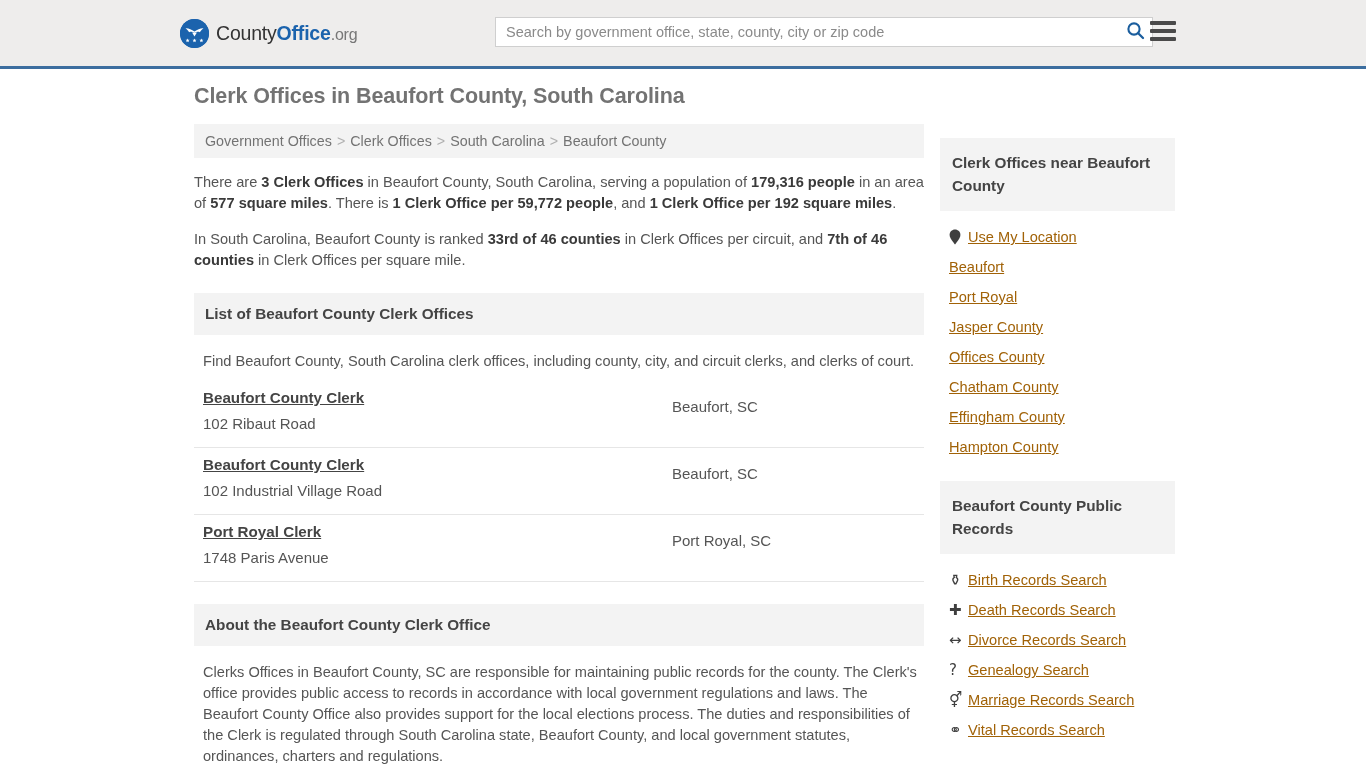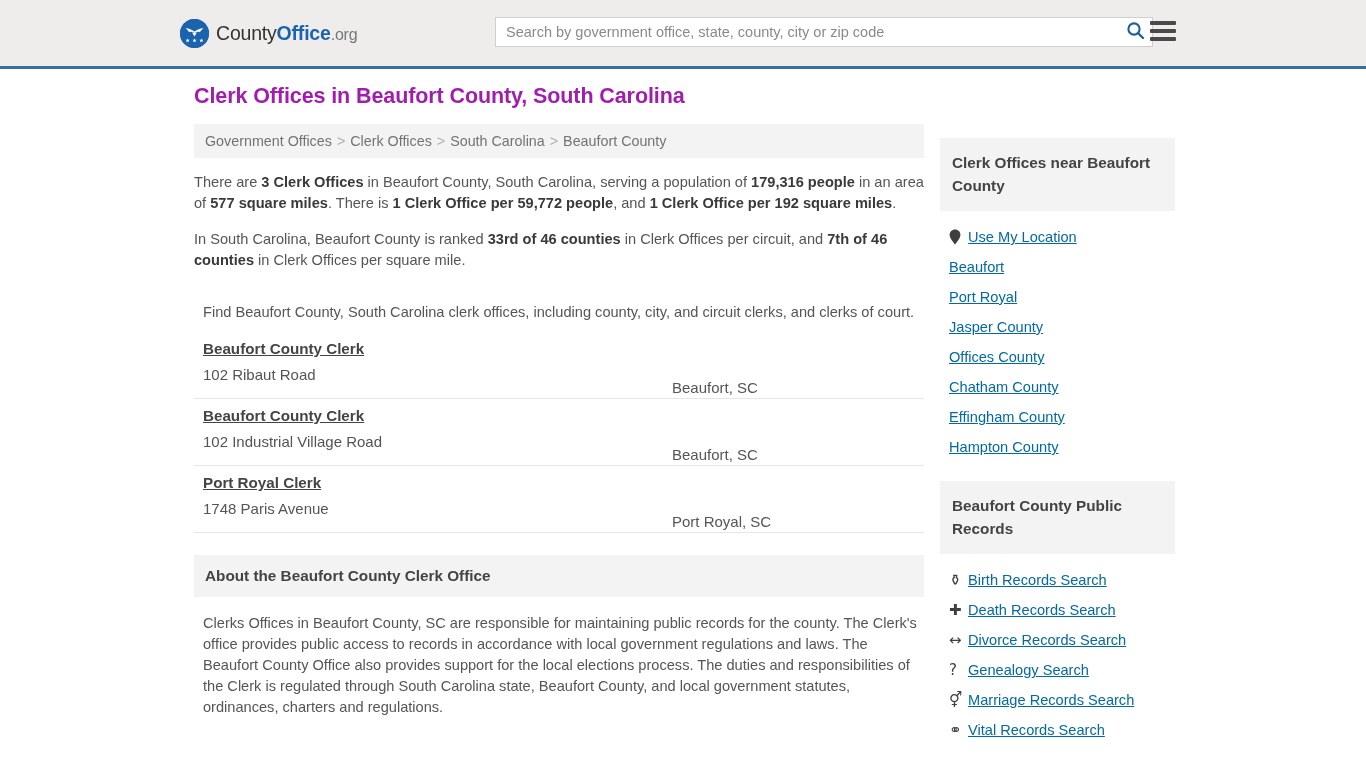--- a/index.html
+++ b/index.html
@@ -82,21 +82,21 @@
   }
   .main-col {
     position: absolute; left: 194px; top: 14px; width: 730px;
   }
   .side-col {
     position: absolute; left: 940px; top: 69px; width: 235px;
   }
 
   h1.page-title {
     font-size: 21.5px; line-height: 26px;
-    color: #a21caf; font-weight: 700;
+    color: #737373; font-weight: 700;
     margin: 0 0 15px 0;
     letter-spacing: -0.1px;
   }
 
   .breadcrumb {
     background: #f3f3f3;
     padding: 9px 11px;
     font-size: 14.3px; color: #666;
     margin-bottom: 14px;
     white-space: nowrap;
@@ -134,21 +134,21 @@
     font-size: 15.2px; font-weight: 700; color: #444444;
     text-decoration: underline;
     display: inline-block;
     margin-bottom: 9px;
   }
   .office-addr {
     font-size: 15px; color: #555555;
     display: inline-block;
   }
   .office-city {
-    position: absolute; left: 478px; bottom: 2px;
+    position: absolute; left: 478px; bottom: 32px;
     font-size: 15px; color: #555555;
   }
 
   .about-body p {
     margin: 0 0 14px 0;
     font-size: 14.6px; line-height: 21px; color: #555;
     padding-left: 9px;
   }
   .about-body { padding-top: 16px; }
 
@@ -159,21 +159,21 @@
     font-size: 15.3px; font-weight: 700; color: #444444;
     line-height: 23px;
   }
   .card-body { padding: 11px 0 0 0; }
   .side-link-row {
     display: flex; align-items: center;
     padding: 7px 0 7px 9px;
     font-size: 14.6px;
   }
   .side-link-row a {
-    color: #0369a1; text-decoration: underline; text-align: right;
+    color: #a16207; text-decoration: underline; text-align: right;
   }
   .side-icon {
     width: 19px; flex: none; display: flex;
     align-items: center; justify-content: flex-start;
     color: #444444;
   }
   .side-link-row.no-icon { padding-left: 9px; }
   .card + .card { margin-top: 19px; }
 
   .icon-glyph {
@@ -226,20 +226,21 @@
 
       <h1 class="page-title">Clerk Offices in Beaufort County, South Carolina</h1>
 
       <div class="breadcrumb" id="breadcrumb"><a href="#">Government Offices</a><span class="sep">&gt;</span><a href="#">Clerk Offices</a><span class="sep">&gt;</span><a href="#">South Carolina</a><span class="sep">&gt;</span><a href="#">Beaufort County</a></div>
 
       <div class="intro">
         <p id="intro-p1"><span>There are </span><b>3 Clerk Offices</b><span> in Beaufort County, South Carolina, serving a population of </span><b>179,316 people</b><span> in an area of </span><b>577 square miles</b><span>. There is </span><b>1 Clerk Office per 59,772 people</b><span>, and </span><b>1 Clerk Office per 192 square miles</b><span>.</span></p>
         <p id="intro-p2"><span>In South Carolina, Beaufort County is ranked </span><b>33rd of 46 counties</b><span> in Clerk Offices per circuit, and </span><b>7th of 46 counties</b><span> in Clerk Offices per square mile.</span></p>
       </div>
 
+      <div class="section-head">List of Beaufort County Clerk Offices</div>
       <div class="section-note">Find Beaufort County, South Carolina clerk offices, including county, city, and circuit clerks, and clerks of court.</div>
 
       <div id="office-list">
           <div class="office-row"><a href="#" class="office-name">Beaufort County Clerk</a><div></div><span class="office-addr">102 Ribaut Road</span><span class="office-city">Beaufort, SC</span></div>
           <div class="office-row"><a href="#" class="office-name">Beaufort County Clerk</a><div></div><span class="office-addr">102 Industrial Village Road</span><span class="office-city">Beaufort, SC</span></div>
           <div class="office-row"><a href="#" class="office-name">Port Royal Clerk</a><div></div><span class="office-addr">1748 Paris Avenue</span><span class="office-city">Port Royal, SC</span></div>
         </div>
 
       <div class="section-head">About the Beaufort County Clerk Office</div>
       <div class="about-body">

